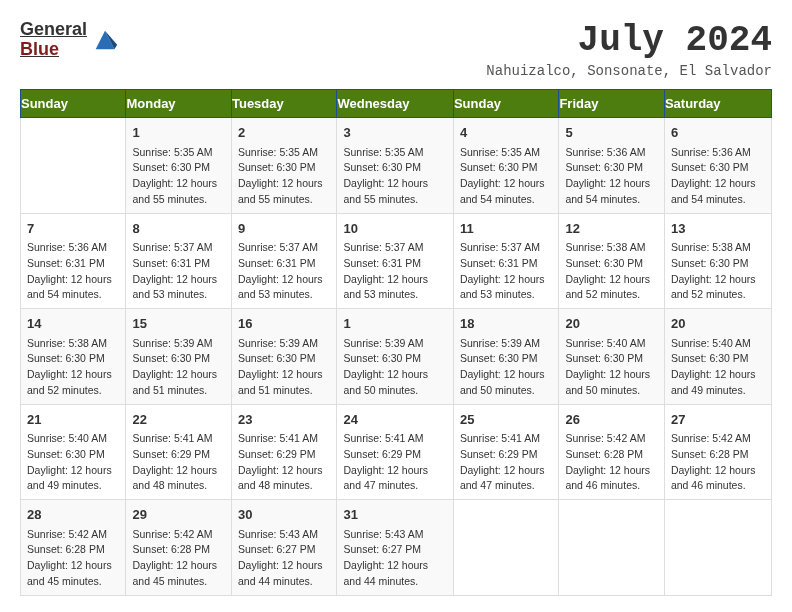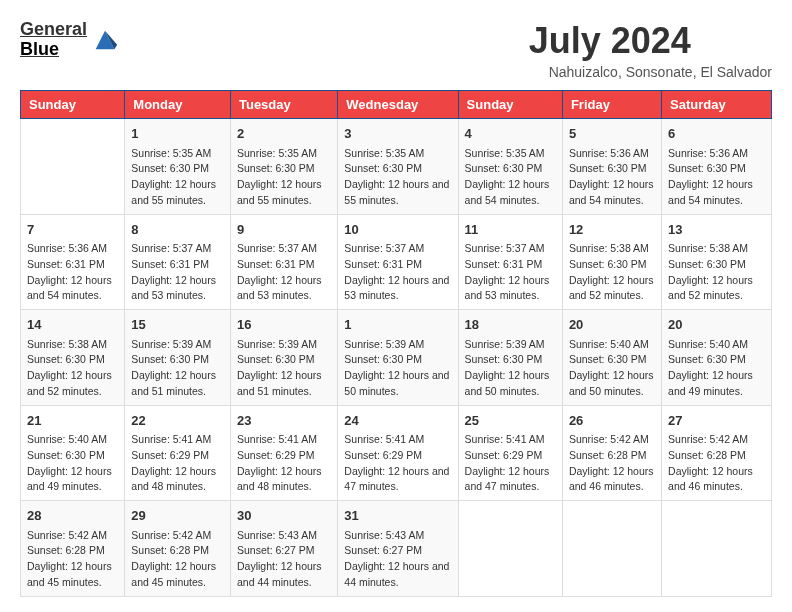--- a/index.html
+++ b/index.html
@@ -23,49 +23,50 @@
     .logo-text {
       display: flex;
       flex-direction: column;
       font-size: 18px;
       font-weight: bold;
       color: #333;
       line-height: 1.1;
       text-decoration: underline;
     }
     .logo-text .general { color: #333; }
-    .logo-text .blue { color: #000000; }
+    .logo-text .blue { color: #7f1d1d; }
     .logo-shape {
       width: 28px;
       height: 28px;
       margin-left: 4px;
     }
     .title-section {
-      text-align: left;
+      text-align: right;
+      font-family: Liberation Mono, monospace;
     }
     .month-year {
       font-size: 36px;
       font-weight: bold;
       color: #333;
     }
     .location {
       font-size: 14px;
       color: #555;
       margin-top: 2px;
       margin-left: 20px;
     }
     table {
       width: 100%;
       border-collapse: collapse;
       font-size: 11px;
     }
     thead tr th {
-      background-color: #ef4444;
+      background-color: #4d7c0f;
       color: #fff;
-      padding: 6px 8px;
+      padding: 6px 0;
       text-align: left;
       font-size: 13px;
       font-weight: bold;
       border: 1px solid #1a5090;
     }
     tbody tr {
       border-bottom: 1px solid #ccc;
     }
     tbody tr td {
       padding: 5px 6px;

